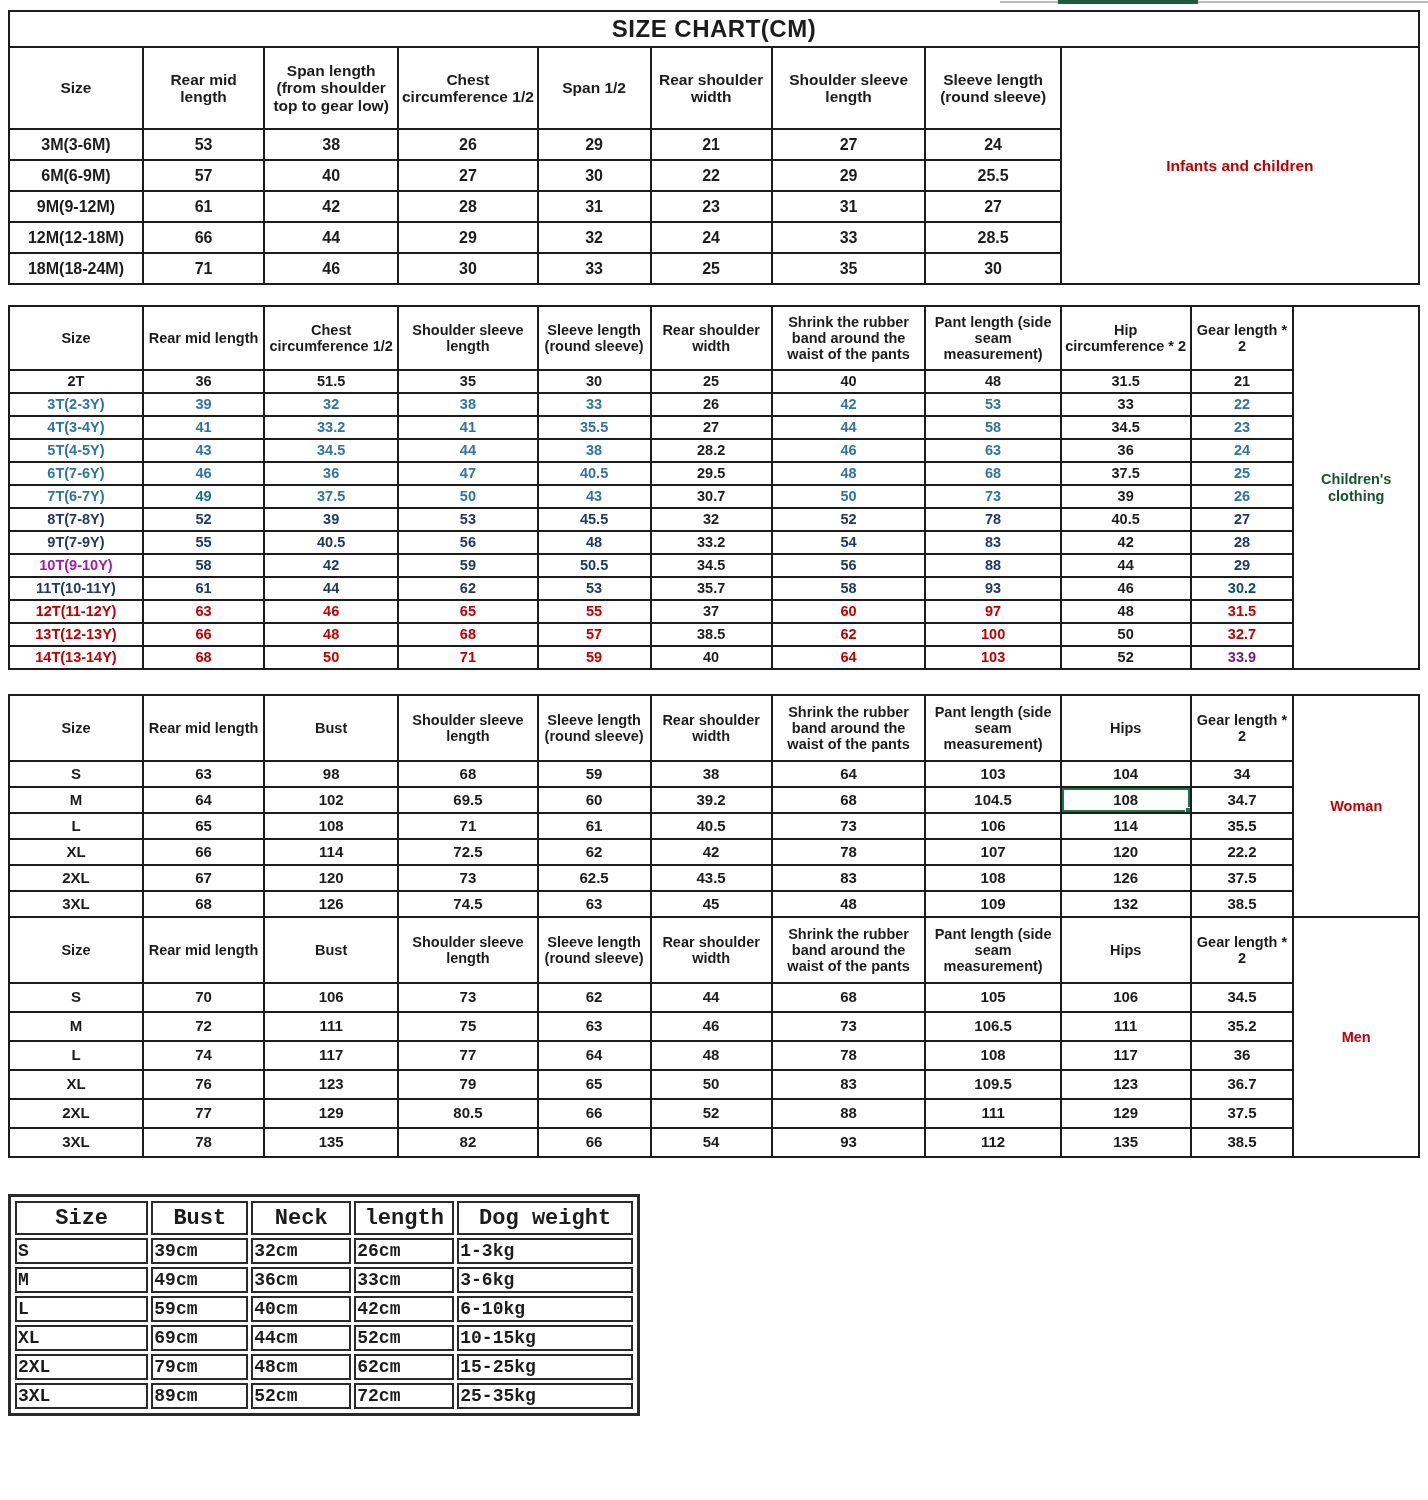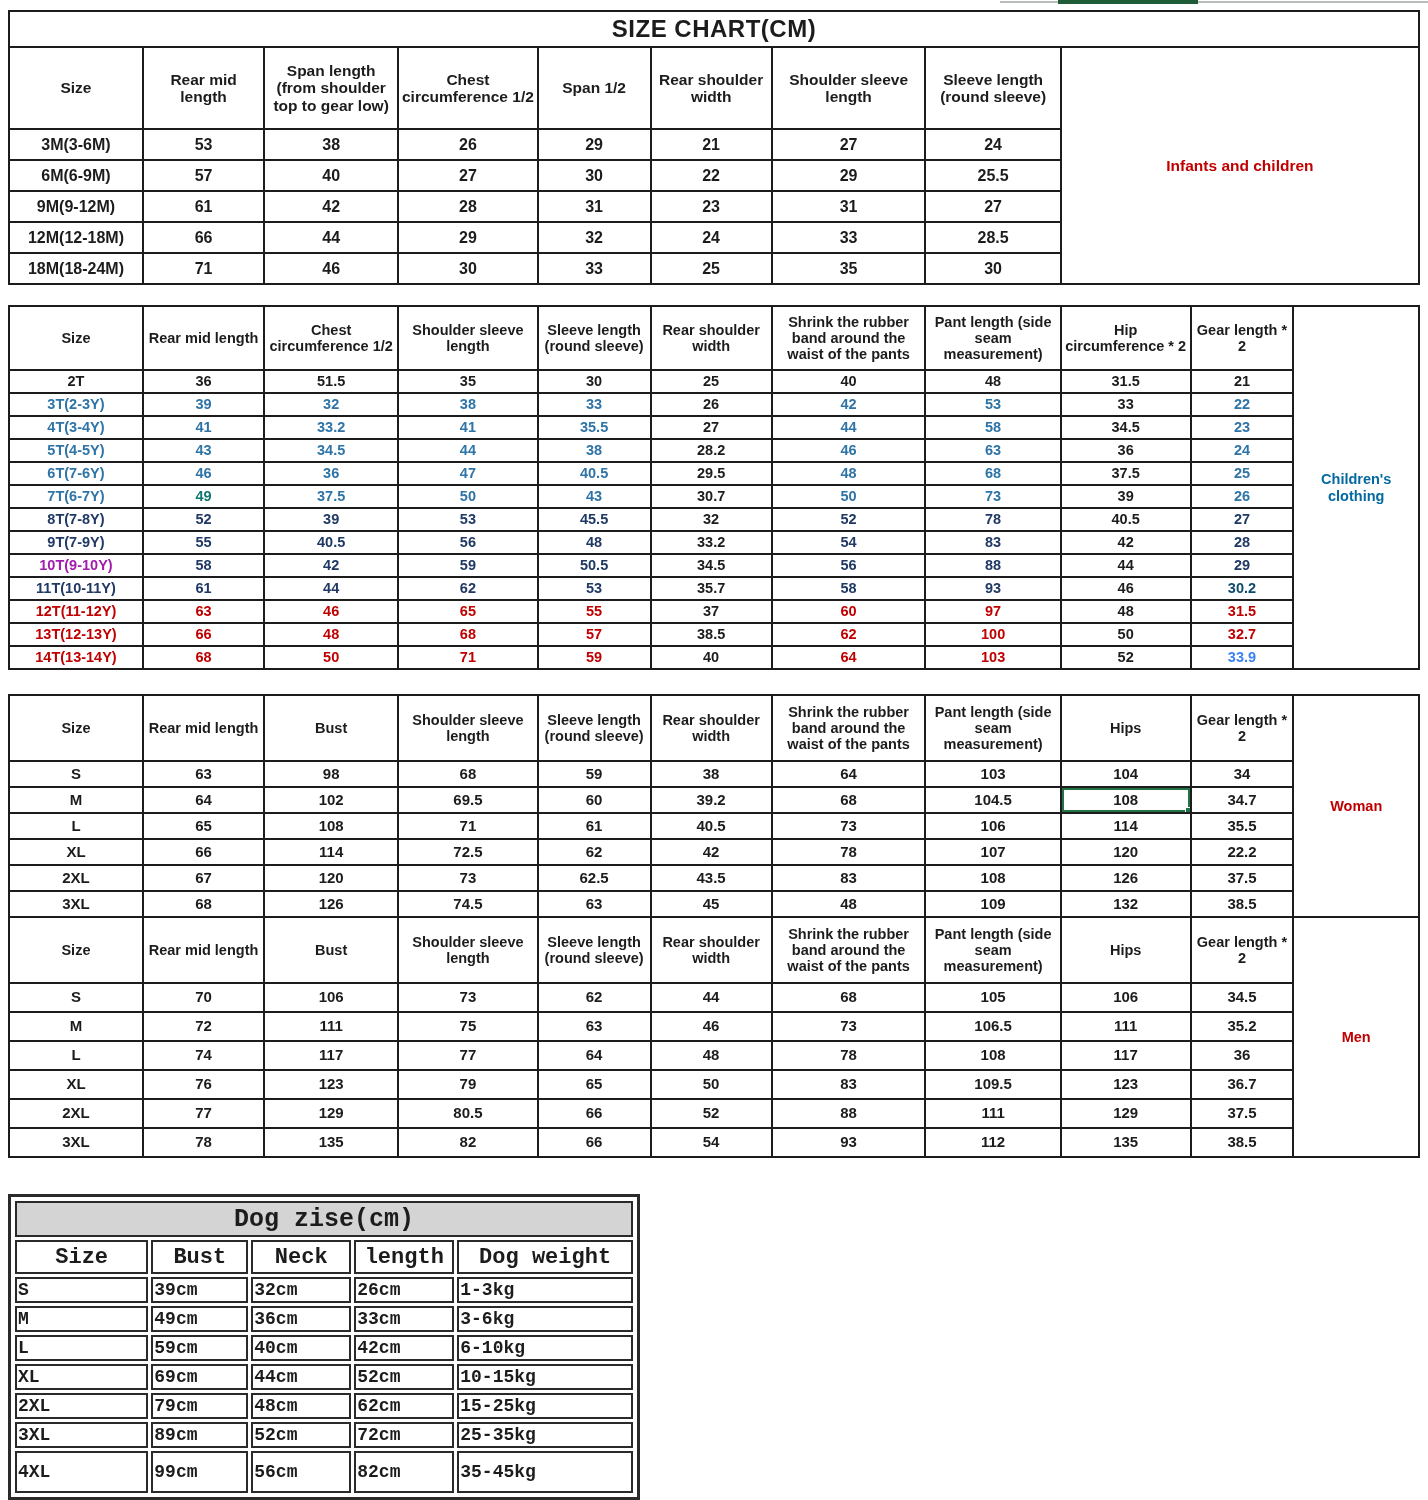--- a/index.html
+++ b/index.html
@@ -159,21 +159,21 @@
           <th>Size</th>
           <th>Rear mid length</th>
           <th>Chest circumference 1/2</th>
           <th>Shoulder sleeve length</th>
           <th>Sleeve length (round sleeve)</th>
           <th>Rear shoulder width</th>
           <th>Shrink the rubber band around the waist of the pants</th>
           <th>Pant length (side seam measurement)</th>
           <th>Hip circumference * 2</th>
           <th>Gear length * 2</th>
-          <th class="side-label" rowspan="14" style="color:#0369a1">Children's clothing</th>
+          <th class="side-label" rowspan="14" style="color:#14532d">Children's clothing</th>
         </tr>
         <tr>
           <td style="color:#1c1c1c">2T</td>
           <td style="color:#1c1c1c">36</td>
           <td style="color:#1c1c1c">51.5</td>
           <td style="color:#1c1c1c">35</td>
           <td style="color:#1c1c1c">30</td>
           <td style="color:#1c1c1c">25</td>
           <td style="color:#1c1c1c">40</td>
           <td style="color:#1c1c1c">48</td>
@@ -315,21 +315,21 @@
         <tr class="last">
           <td style="color:#c00000">14T(13-14Y)</td>
           <td style="color:#c00000">68</td>
           <td style="color:#c00000">50</td>
           <td style="color:#c00000">71</td>
           <td style="color:#c00000">59</td>
           <td style="color:#1c1c1c">40</td>
           <td style="color:#c00000">64</td>
           <td style="color:#c00000">103</td>
           <td style="color:#1c1c1c">52</td>
-          <td style="color:#3b82f6">33.9</td>
+          <td style="color:#701a75">33.9</td>
         </tr>
       </tbody>
     </table>
   <table class="tbl tbl-woman">
       <colgroup>
         <col style="width:9.5%">
         <col style="width:8.6%">
         <col style="width:9.5%">
         <col style="width:9.9%">
         <col style="width:8%">
@@ -534,23 +534,20 @@
   <div class="dog-wrap">
     <table class="tbl-dog">
         <colgroup>
           <col style="width:22%">
           <col style="width:16%">
           <col style="width:16.5%">
           <col style="width:16.5%">
           <col style="width:29%">
         </colgroup>
         <tbody>
-          <tr class="title-row">
-            <th colspan="5" style="background: rgb(212, 212, 212);">Dog zise(cm)</th>
-          </tr>
           <tr class="hdr">
             <th>Size</th>
             <th>Bust</th>
             <th>Neck</th>
             <th>length</th>
             <th>Dog weight</th>
           </tr>
           <tr>
             <td>S</td>
             <td>39cm</td>
@@ -586,23 +583,16 @@
             <td>62cm</td>
             <td>15-25kg</td>
           </tr>
           <tr>
             <td>3XL</td>
             <td>89cm</td>
             <td>52cm</td>
             <td>72cm</td>
             <td>25-35kg</td>
           </tr>
-          <tr class="last">
-            <td>4XL</td>
-            <td>99cm</td>
-            <td>56cm</td>
-            <td>82cm</td>
-            <td>35-45kg</td>
-          </tr>
         </tbody>
       </table>
   </div>
 </div>
 
 </body></html>

